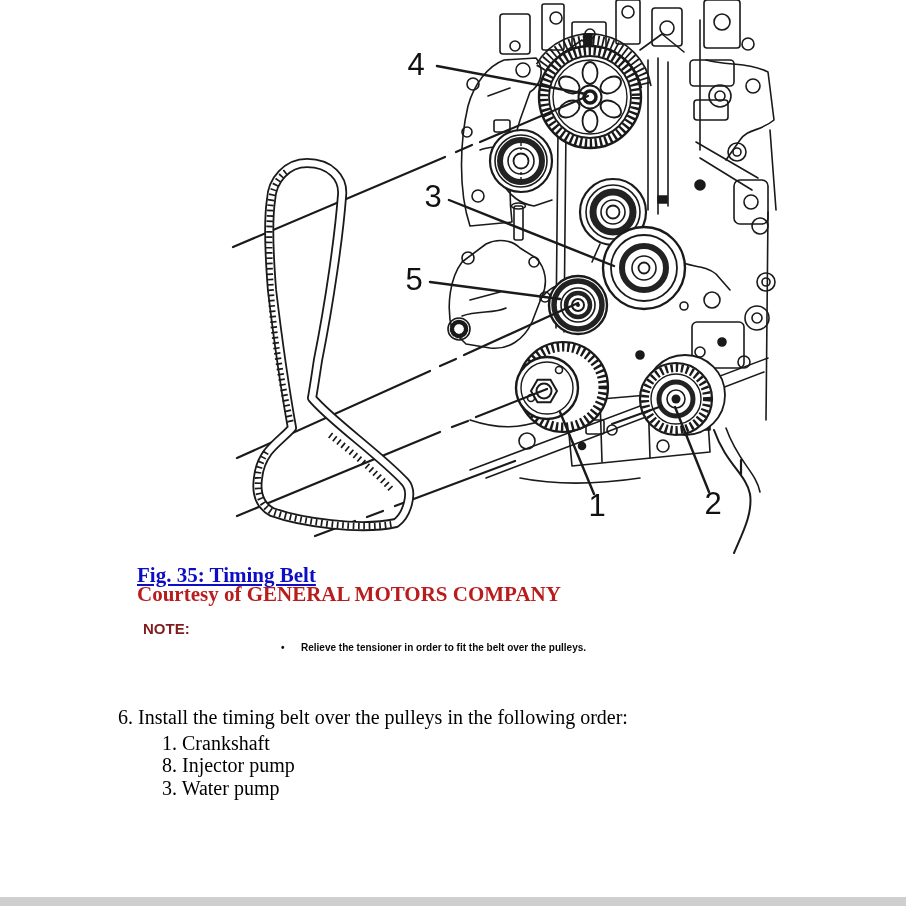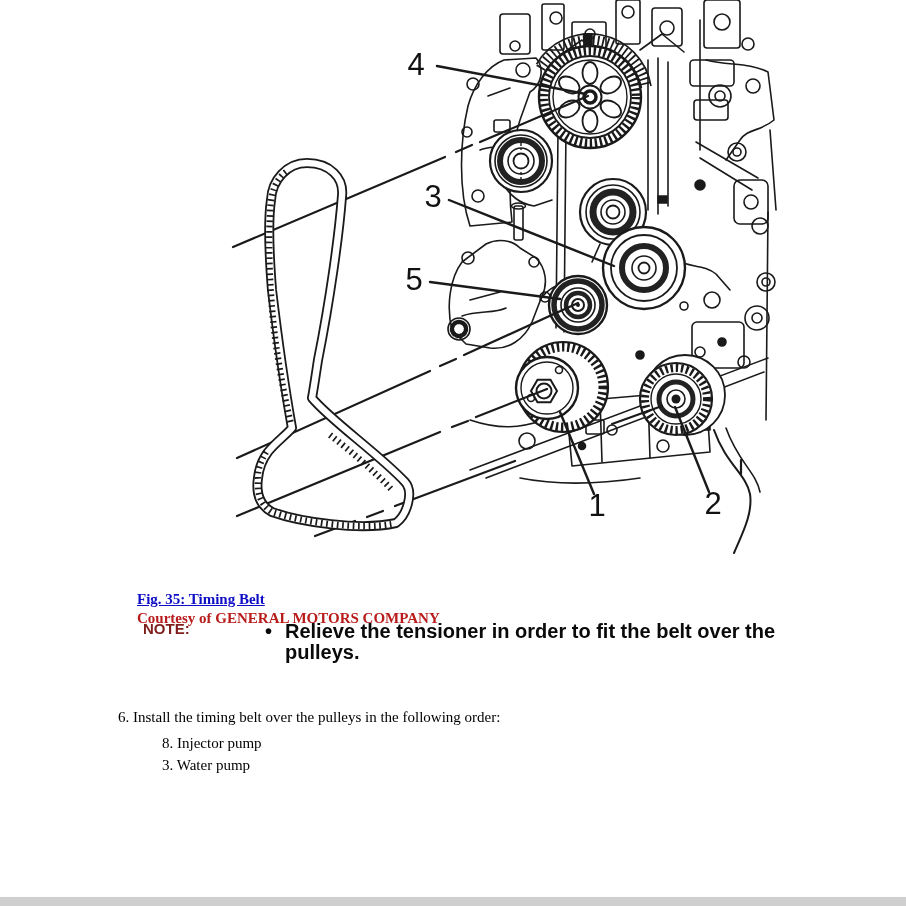--- a/index.html
+++ b/index.html
@@ -1,30 +1,30 @@
 <!DOCTYPE html>
 <html><head>
 <meta charset="utf-8">
 <style>
   html,body{margin:0;padding:0;background:#ffffff;}
   .page{position:relative;width:906px;height:906px;background:#fff;overflow:hidden;
         font-family:"Liberation Serif", serif;color:#000;}
   .figure-wrap{position:absolute;left:0;top:0;width:906px;height:562px;}
   svg text.callout{font-family:"Liberation Sans", sans-serif;font-size:31px;fill:#111;}
-  .caption{position:absolute;left:137px;top:566px;line-height:18.5px;font-size:15px;font-weight:bold;margin-top:24px;}
+  .caption{position:absolute;left:137px;top:566px;line-height:18.5px;font-size:21px;font-weight:bold;}
   .caption a{color:#0d0dc6;text-decoration:underline;cursor:pointer;}
   .caption .courtesy{color:#b91c1c;}
   .note-label{position:absolute;left:143px;top:620px;font-family:"Liberation Sans", sans-serif;
               font-weight:bold;font-size:15px;color:#7f1d1d;}
-  .note-bullets{position:absolute;left:263px;top:621px;width:556px;margin:0;padding:0;list-style:none;
-                font-family:"Liberation Sans", sans-serif;font-weight:bold;font-size:20px;
+  .note-bullets{position:absolute;left:263px;top:621px;width:556px;margin:16px;padding:0;list-style:none;
+                font-family:"Liberation Sans", sans-serif;font-weight:bold;font-size:10px;
                 line-height:21px;color:#0a0a0a;}
   .note-bullets li{position:relative;padding-left:22px;margin:0 0 3px 0;}
   .note-bullets li::before{content:"\2022";position:absolute;left:2px;top:0;}
-  .instructions{position:absolute;left:118px;top:707px;font-size:15px;line-height:20px;}
+  .instructions{position:absolute;left:118px;top:707px;font-size:20px;line-height:20px;}
   .instructions ol{margin:5px 0 0 0;padding:0 0 0 44px;list-style:none;line-height:22.4px;}
   .bottom-bar{position:absolute;left:0;top:897px;width:906px;height:9px;background:#cfcfcf;}
 </style>
 </head>
 <body>
 
 <div class="page">
 
   <div class="figure-wrap">
     <svg width="906" height="562" viewBox="0 0 906 562" xmlns="http://www.w3.org/2000/svg">
@@ -285,19 +285,20 @@
   </div>
 
   <div class="note-label">NOTE:</div>
   <ul class="note-bullets">
     <li>Relieve the tensioner in order to fit the belt over the pulleys.</li>
   </ul>
 
   <div class="instructions">
     <div>6. Install the timing belt over the pulleys in the following order:</div>
     <ol>
+      <li>1. Crankshaft</li>
       <li>8. Injector pump</li>
       <li>3. Water pump</li>
     </ol>
   </div>
 
   <div class="bottom-bar"></div>
 </div>
 
 </body></html>

